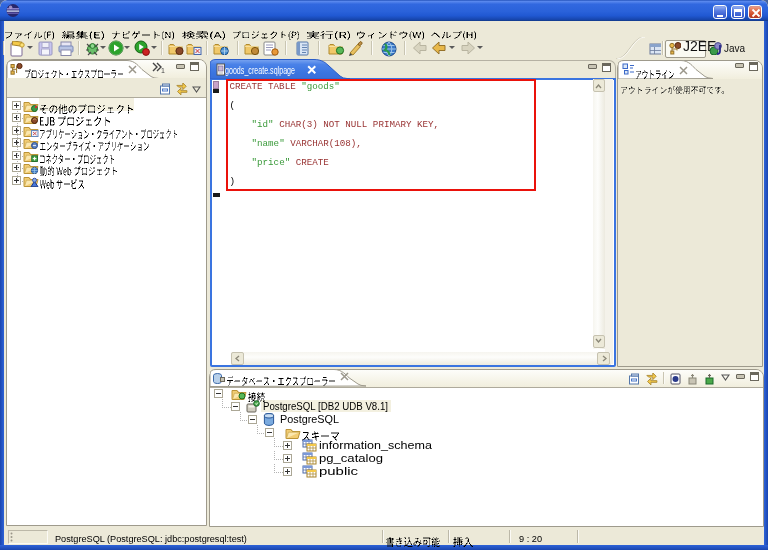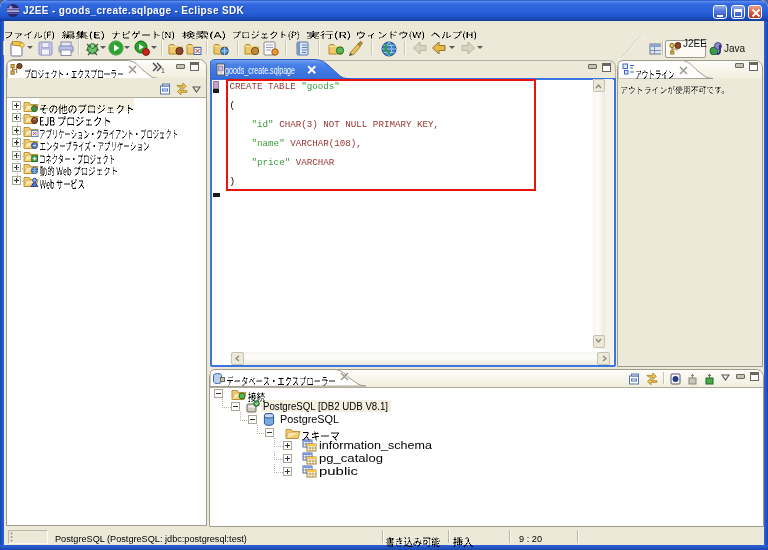--- a/index.html
+++ b/index.html
@@ -30,21 +30,20 @@
     <div class="sideR"></div>
     <div class="bot"></div>
     <svg class="icon" style="left:6px;top:3px" width="14" height="15" viewBox="0 0 14 15">
 <circle cx="7" cy="7.5" r="6.5" fill="#27266b"></circle>
 <ellipse cx="7" cy="7.5" rx="6.5" ry="6.5" fill="none"></ellipse>
 <rect x="1" y="5" width="12" height="1.6" fill="#8a7ec8"></rect>
 <rect x="0.8" y="7.4" width="12.4" height="1.4" fill="#cfd4ee"></rect>
 <rect x="1.2" y="9.6" width="11.6" height="1.2" fill="#6f64b8"></rect>
 <circle cx="4.6" cy="4.2" r="1.7" fill="#b9a8d8" opacity=".8"></circle>
 </svg>
-    <div class="titletxt">J2EE - goods_create.sqlpage - Eclipse SDK</div>
     <div style="position:absolute;left:713px;top:5px;width:14px;height:14px;border-radius:3px;background:linear-gradient(180deg,#9ab4f4 0%,#5c80e2 38%,#3e63d2 72%,#3c62d6 100%);border:1px solid #fff;box-shadow:inset 0 0 1px #1838a0">
       <div style="position:absolute;left:2.5px;top:8.5px;width:6px;height:2.5px;background:#fff"></div>
     </div>
     <div style="position:absolute;left:730.5px;top:5px;width:14px;height:14px;border-radius:3px;background:linear-gradient(180deg,#9ab4f4 0%,#5c80e2 38%,#3e63d2 72%,#3c62d6 100%);border:1px solid #fff;box-shadow:inset 0 0 1px #1838a0">
       <div style="position:absolute;left:2.5px;top:2.5px;width:8px;height:8px;border:1.5px solid #fff;border-top-width:3px"></div>
     </div>
     <div style="position:absolute;left:748px;top:5px;width:14px;height:14px;border-radius:3px;background:linear-gradient(180deg,#f2a68e 0%,#e0704e 38%,#cd4928 72%,#bc3a1a 100%);border:1px solid #fff;box-shadow:inset 0 0 1px #1838a0">
       <svg style="position:absolute;left:1.5px;top:1.5px" width="10" height="10" viewBox="0 0 10 10">
         <path d="M1.5 1.5L8.5 8.5M8.5 1.5L1.5 8.5" stroke="#fff" stroke-width="1.8"></path>
       </svg>
@@ -195,21 +194,21 @@
 <path d="M13 4.5h3M14.5 3v3" stroke="#d89010" stroke-width="1.6"></path>
     </svg>
     <div class="tsep" style="left:662px"></div>
     <div style="position:absolute;left:665px;top:39.5px;width:41px;height:18px;background:#fafaf2;border:1px solid #9e9a8c;border-radius:2px"></div>
     <svg class="icon" style="left:668px;top:42px" width="13" height="13" viewBox="0 0 13 13">
       <circle cx="4" cy="3.5" r="2.2" fill="#e8b84a" stroke="#96722a"></circle>
 <circle cx="10" cy="3.5" r="3" fill="#8a4a2a" stroke="#5a2a10"></circle>
 <rect x="2.8" y="9" width="3" height="3" fill="#e8b84a" stroke="#96722a"></rect>
 <path d="M4 5.5v4M4 7h5M9 5.5v3" stroke="#96722a"></path>
     </svg>
-    <div class="t" style="left:683px;top:38px;font-size:10px;color:#111">J2EE</div>
+    <div class="t" style="left:683px;top:38px;font-size:14px;color:#111">J2EE</div>
     <svg class="icon" style="left:709px;top:42px" width="13" height="13" viewBox="0 0 13 13">
       <circle cx="5" cy="9" r="4" fill="#3a9a4a" stroke="#1a6a2a"></circle>
 <circle cx="9" cy="4" r="3.4" fill="#8a88c8" stroke="#4a4888"></circle>
 <path d="M11 3v6c0 2-1 3-3 3" stroke="#2a2a8a" stroke-width="1.8" fill="none"></path>
     </svg>
     <div class="t" style="left:724px;top:43px;font-size:10px;color:#111">Java</div>
     <div class="statusbar"></div>
     <div style="position:absolute;left:8px;top:530px;width:40px;height:14px;border:1px solid #bcb8a8;border-right-color:#fbfaf5;border-bottom-color:#fbfaf5"></div>
     <svg class="icon" style="left:10px;top:532px" width="5" height="10">
       <circle cx="1.5" cy="1.5" r="1" fill="#9a968a"></circle>
@@ -425,21 +424,21 @@
     <div style="position:absolute;left:602px;top:62.5px;width:9px;height:9px;border:1px solid #6a675c;border-top:3px solid #6a675c;background:#fff"></div>
     <div style="position:absolute;left:212px;top:80.5px;width:401px;height:283.5px;background:#fff"></div>
     <div style="position:absolute;left:213px;top:80.5px;width:5.5px;height:8px;background:#c8a2c8;border:0.5px solid #9a7a9a"></div>
     <div style="position:absolute;left:213px;top:88.5px;width:6px;height:4px;background:#1a1a1a"></div>
     <div style="position:absolute;left:213px;top:192.5px;width:7px;height:4.5px;background:#1a1a1a"></div>
     <div style="position:absolute;left:225.5px;top:78.5px;width:310px;height:112px;border:2.5px solid #ea120b"></div>
     <div class="mono t" style="left:229.5px;top:81.5px;font-size:9.2px;line-height:9.5px"><span style="color:#993333">CREATE TABLE </span><span style="color:#3a9a3a">"goods"</span></div>
     <div class="mono t" style="left:229.5px;top:100.6px;font-size:9.2px;line-height:9.5px"><span style="color:#000">(</span></div>
     <div class="mono t" style="left:229.5px;top:119.8px;font-size:9.2px;line-height:9.5px"><span style="color:#000">    </span><span style="color:#3a9a3a">"id"</span><span style="color:#000"> </span><span style="color:#993333">CHAR(3) NOT NULL PRIMARY KEY,</span></div>
     <div class="mono t" style="left:229.5px;top:139px;font-size:9.2px;line-height:9.5px"><span style="color:#000">    </span><span style="color:#3a9a3a">"name"</span><span style="color:#000"> </span><span style="color:#993333">VARCHAR(108),</span></div>
-    <div class="mono t" style="left:229.5px;top:158.2px;font-size:9.2px;line-height:9.5px"><span style="color:#000">    </span><span style="color:#3a9a3a">"price"</span><span style="color:#000"> </span><span style="color:#993333">VARCHAR</span></div>
+    <div class="mono t" style="left:229.5px;top:158.2px;font-size:9.2px;line-height:9.5px"><span style="color:#000">    </span><span style="color:#3a9a3a">"price"</span><span style="color:#000"> </span><span style="color:#993333">CREATE</span></div>
     <div class="mono t" style="left:229.5px;top:177.4px;font-size:9.2px;line-height:9.5px"><span style="color:#000">)</span></div>
     <div style="position:absolute;left:592.5px;top:79px;width:12.5px;height:270px;background:linear-gradient(90deg,#f6f5ef,#fdfdfb 40%,#eceadf)"></div>
     <div style="position:absolute;left:592.5px;top:79px;width:12.5px;height:13px;background:#ece9d8;border:1px solid #c6c2b0;border-radius:2px"></div>
     <svg class="icon" style="left:595px;top:83.5px" width="7" height="5" viewBox="0 0 7 5">
       <path d="M1 4l2.5-3L6 4" stroke="#8a8778" stroke-width="1.3" fill="none"></path>
     </svg>
     <div style="position:absolute;left:592.5px;top:335px;width:12.5px;height:13px;background:#ece9d8;border:1px solid #c6c2b0;border-radius:2px"></div>
     <svg class="icon" style="left:595px;top:337.5px" width="7" height="5" viewBox="0 0 7 5">
       <path d="M1 1l2.5 3L6 1" stroke="#8a8778" stroke-width="1.3" fill="none"></path>
     </svg>

